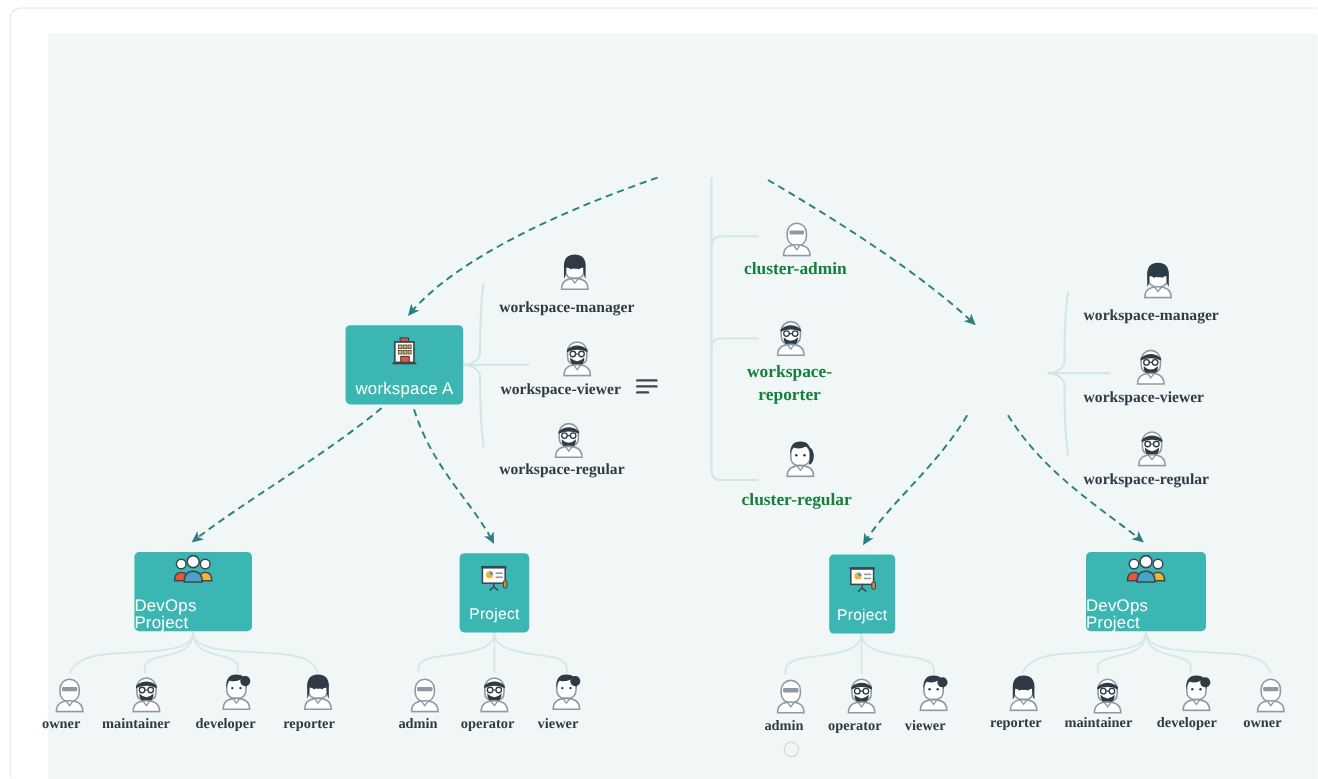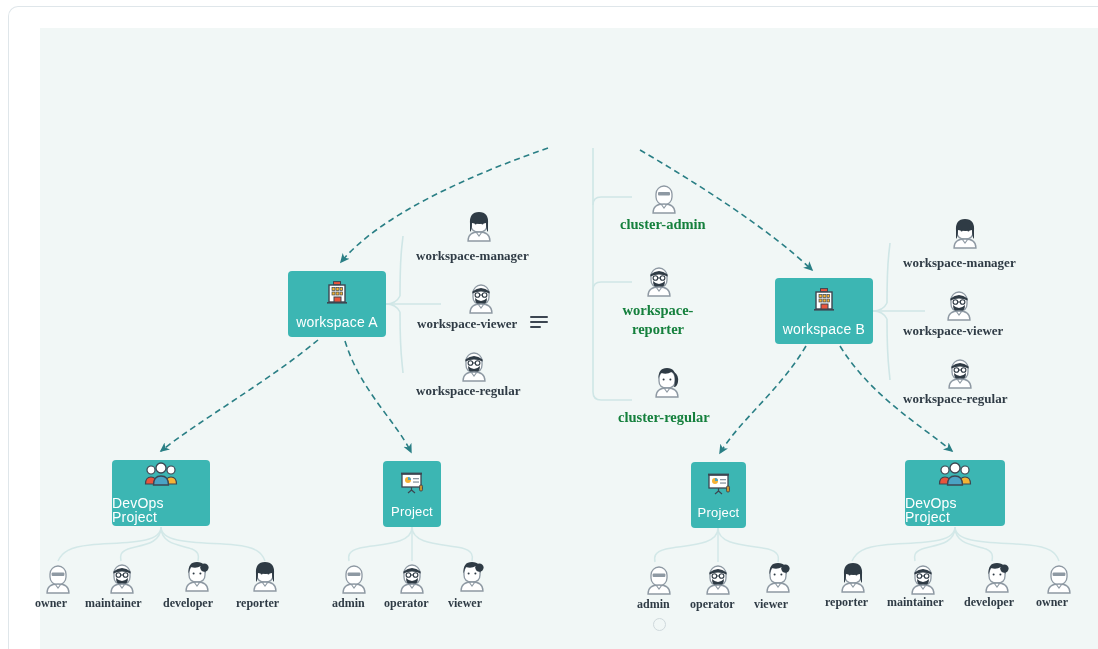--- a/index.html
+++ b/index.html
@@ -150,39 +150,20 @@
             <rect x="12" y="13" width="3" height="3"></rect>
             <rect x="16" y="13" width="2.6" height="3"></rect>
         </g>
         <rect x="10" y="18" width="7" height="5" fill="#e8553d" stroke="#3c4651" stroke-width="1"></rect>
         <rect x="3" y="23" width="20" height="1.6" fill="#3c4651"></rect>
       </svg>
     </span>
     <span class="nlabel">workspace A</span>
   </div>
 
-  <div class="node" id="wsB">
-    <span class="nicon">
-      <svg width="26" height="26" viewBox="0 0 26 26">
-        <rect x="5" y="6" width="16" height="17" fill="#ffffff" stroke="#3c4651" stroke-width="1.4"></rect>
-        <rect x="9.5" y="2.6" width="7" height="3" fill="#e8553d" stroke="#3c4651" stroke-width="1"></rect>
-        <g fill="#f5b335" stroke="#3c4651" stroke-width=".7">
-          <rect x="8" y="8.5" width="3" height="3"></rect>
-            <rect x="12" y="8.5" width="3" height="3"></rect>
-            <rect x="16" y="8.5" width="2.6" height="3"></rect>
-          <rect x="8" y="13" width="3" height="3"></rect>
-            <rect x="12" y="13" width="3" height="3"></rect>
-            <rect x="16" y="13" width="2.6" height="3"></rect>
-        </g>
-        <rect x="10" y="18" width="7" height="5" fill="#e8553d" stroke="#3c4651" stroke-width="1"></rect>
-        <rect x="3" y="23" width="20" height="1.6" fill="#3c4651"></rect>
-      </svg>
-    </span>
-    <span class="nlabel">workspace B</span>
-  </div>
 
   <div class="node" id="devopsL">
     <span class="nicon">
       <svg width="34" height="24" viewBox="0 0 34 24">
         <g>
           <circle cx="7" cy="8" r="4" fill="#fff" stroke="#3c4651" stroke-width="1.2"></circle>
           <path d="M1.5,22 q0,-7 5.5,-7 q5.5,0 5.5,7 Z" fill="#e8553d" stroke="#3c4651" stroke-width="1.2"></path>
           <circle cx="27" cy="8" r="4" fill="#fff" stroke="#3c4651" stroke-width="1.2"></circle>
           <path d="M21.5,22 q0,-7 5.5,-7 q5.5,0 5.5,7 Z" fill="#f5b335" stroke="#3c4651" stroke-width="1.2"></path>
           <circle cx="17" cy="6" r="5" fill="#fff" stroke="#3c4651" stroke-width="1.3"></circle>

